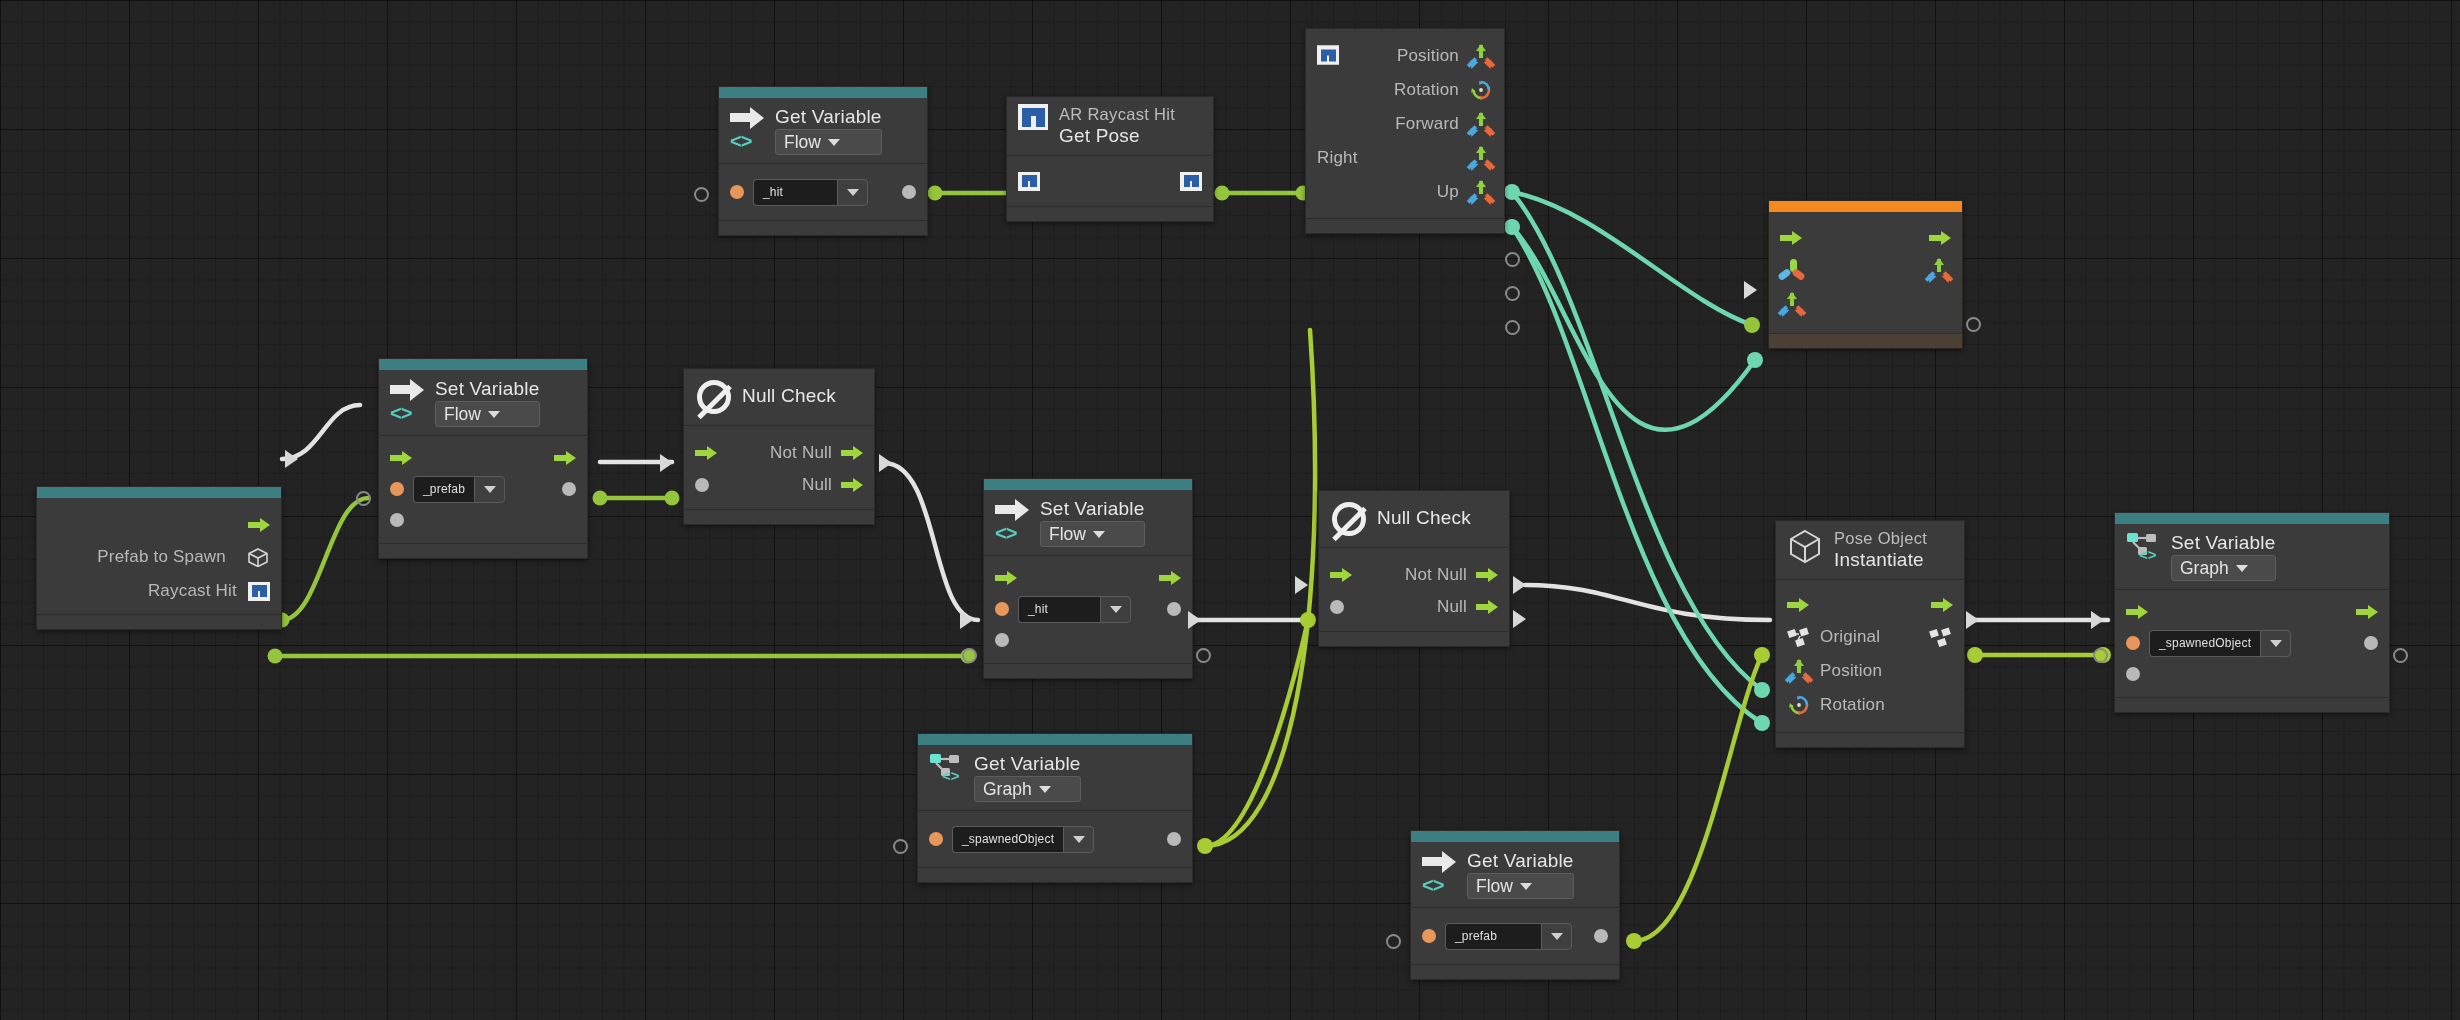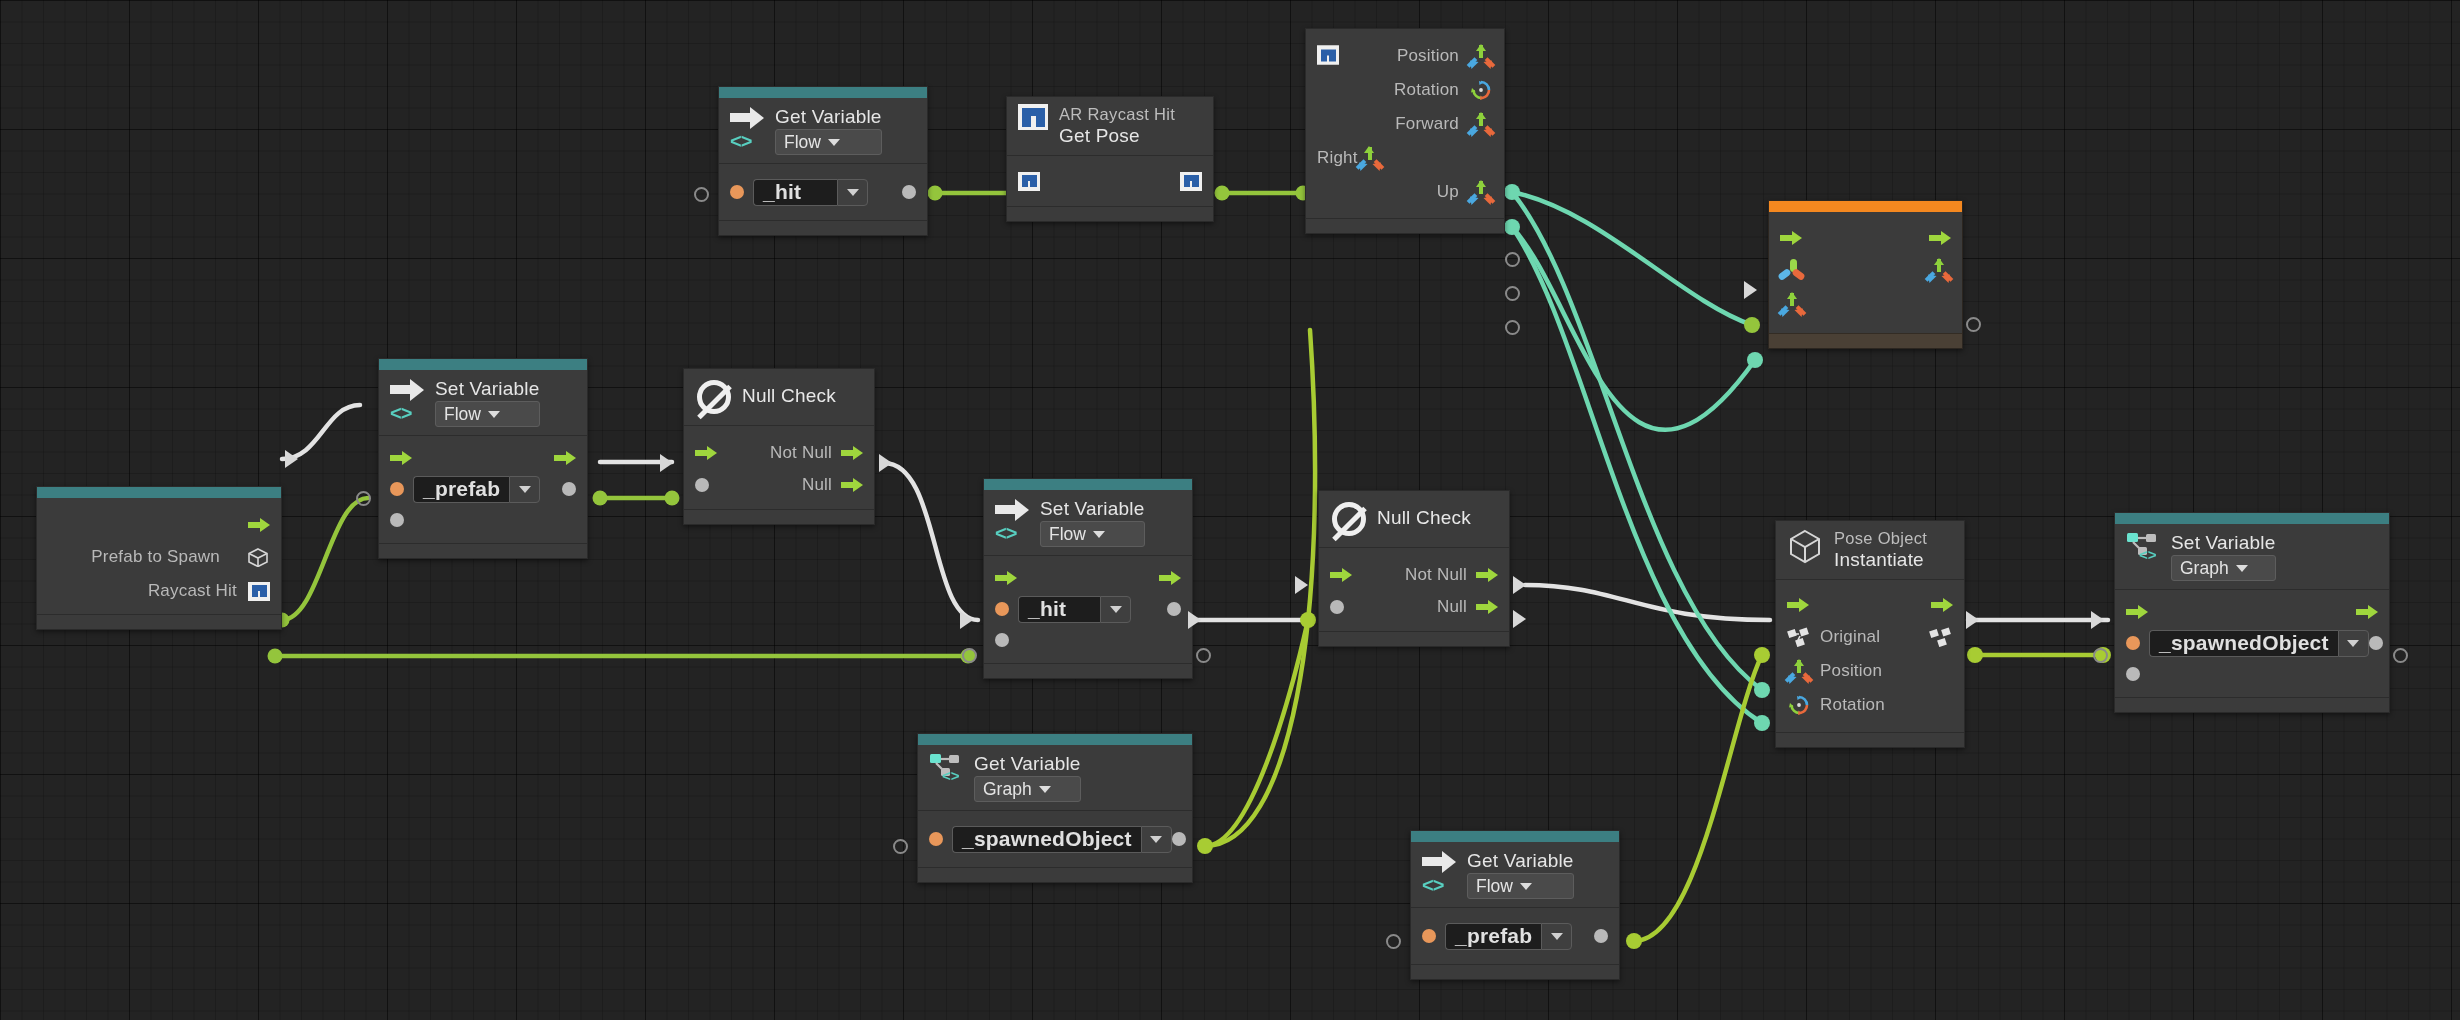--- a/index.html
+++ b/index.html
@@ -79,21 +79,21 @@
   .cring { width:15px;height:15px;border-radius:50%;border:2px solid #8a8a8a; }
 
   
   .field {
     display:flex; align-items:center; gap:0; margin-left:9px;
   }
   .vbox {
     background:#1d1d1d; border:1px solid #5b5b5b; border-right:none;
     border-radius:4px 0 0 4px;
     height:27px; display:flex; align-items:center; padding:0 9px;
-    font-size:21px; color:#e0e0e0; letter-spacing:.2px; white-space:nowrap;font-weight:bold;
+    font-size:12px; color:#e0e0e0; letter-spacing:.2px; white-space:nowrap;
   }
   .vdrop {
     background:#3f3f3f; border:1px solid #5b5b5b; border-radius:0 4px 4px 0;
     height:27px; width:31px; display:flex; align-items:center; justify-content:center;
   }
   .caret { width:0;height:0;border-left:6px solid transparent;border-right:6px solid transparent;border-top:7px solid #d0d0d0;}
 
   
   .kind {
     background:#4a4a4a; border:1px solid #5d5d5d; border-radius:3px;
@@ -242,21 +242,21 @@
     </g>
   </svg>
 
   
   <div class="node" style="left:36px; top:486px; width:246px;">
     <div class="accent teal"></div>
     <div class="body" style="padding-top:12px;padding-bottom:6px;">
       <div class="row" style="height:30px;justify-content:flex-end;">
         <span class="flowarrow"></span>
       </div>
-      <div class="row" style="height:34px;justify-content:flex-end;gap:26px;">
+      <div class="row" style="height:34px;justify-content:flex-end;gap:20px;">
         <span class="lbl">Prefab to Spawn</span>
         <svg class="goico" viewBox="0 0 24 20">
           <path d="M12 2 L21 6.5 L21 15 L12 19.5 L3 15 L3 6.5 Z" fill="none" stroke="#d6d6d6" stroke-width="1.6"></path>
           <path d="M3 6.5 L12 11 L21 6.5 M12 11 L12 19.5" fill="none" stroke="#d6d6d6" stroke-width="1.6"></path>
         </svg>
       </div>
       <div class="row" style="height:34px;justify-content:flex-end;gap:11px;">
         <span class="lbl">Raycast Hit</span>
         <span class="winico sm">
             <i class="top"></i>
@@ -442,21 +442,21 @@
         <span class="lbl">Forward</span>
         <span class="v3">
             <b class="up"></b>
             <b class="upt"></b>
             <i class="bl"></i>
             <i class="blt"></i>
             <u class="or"></u>
             <u class="ort"></u>
           </span>
       </div>
-      <div class="row" style="height:34px;justify-content:flex-start;">
+      <div class="row" style="height:34px;justify-content:space-between;">
         <span class="lbl">Right</span>
         <span class="v3">
             <b class="up"></b>
             <b class="upt"></b>
             <i class="bl"></i>
             <i class="blt"></i>
             <u class="or"></u>
             <u class="ort"></u>
           </span>
       </div>

